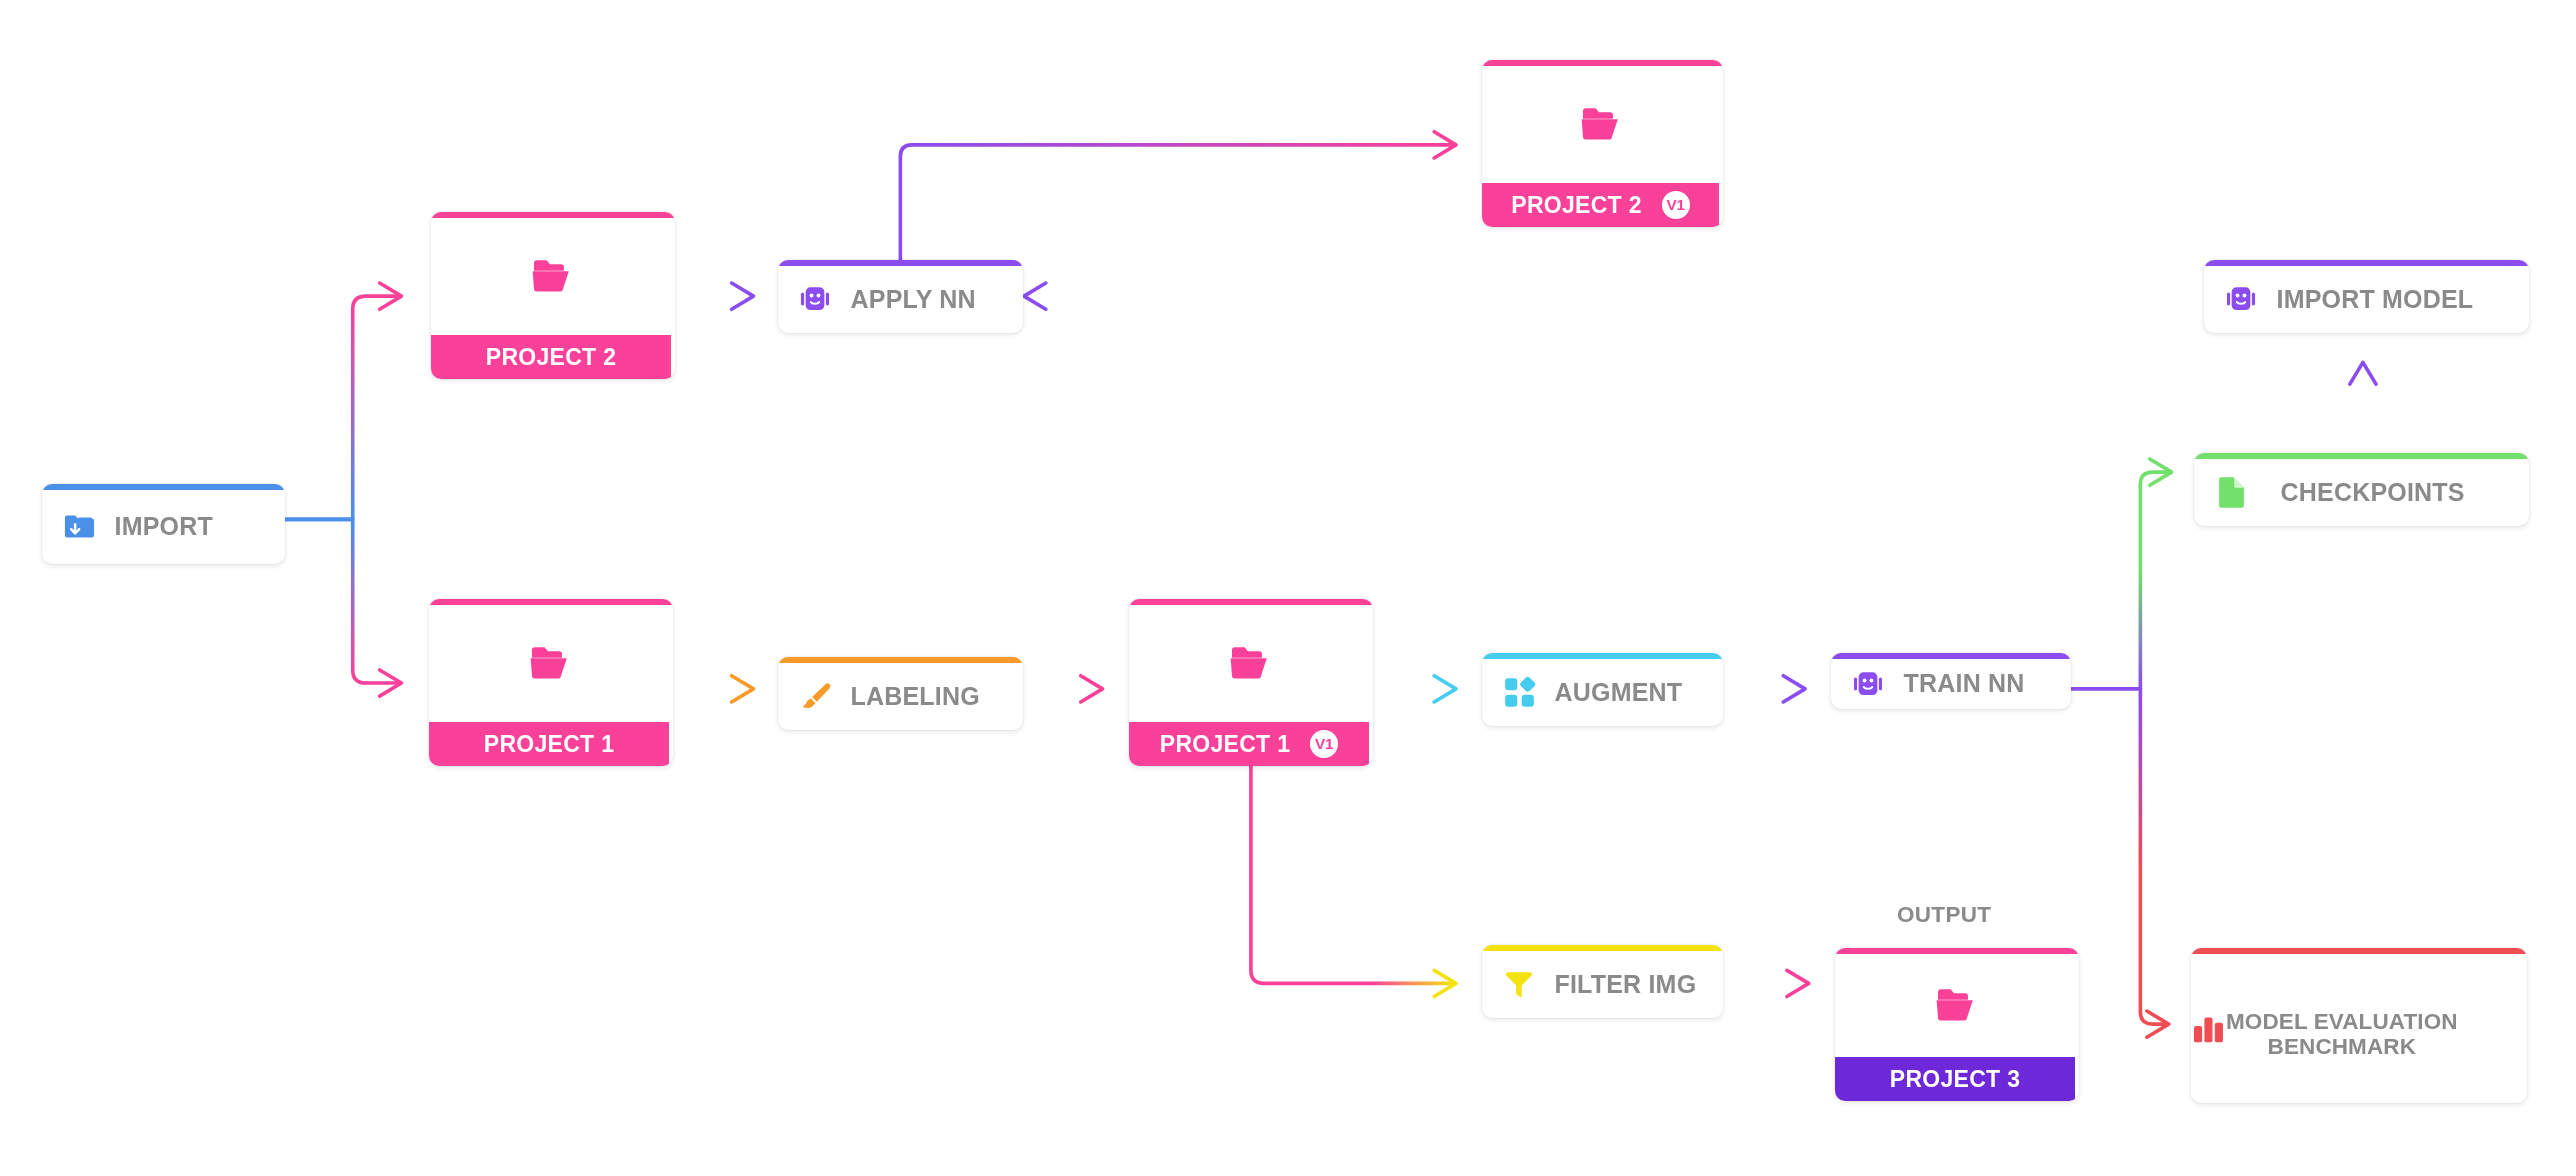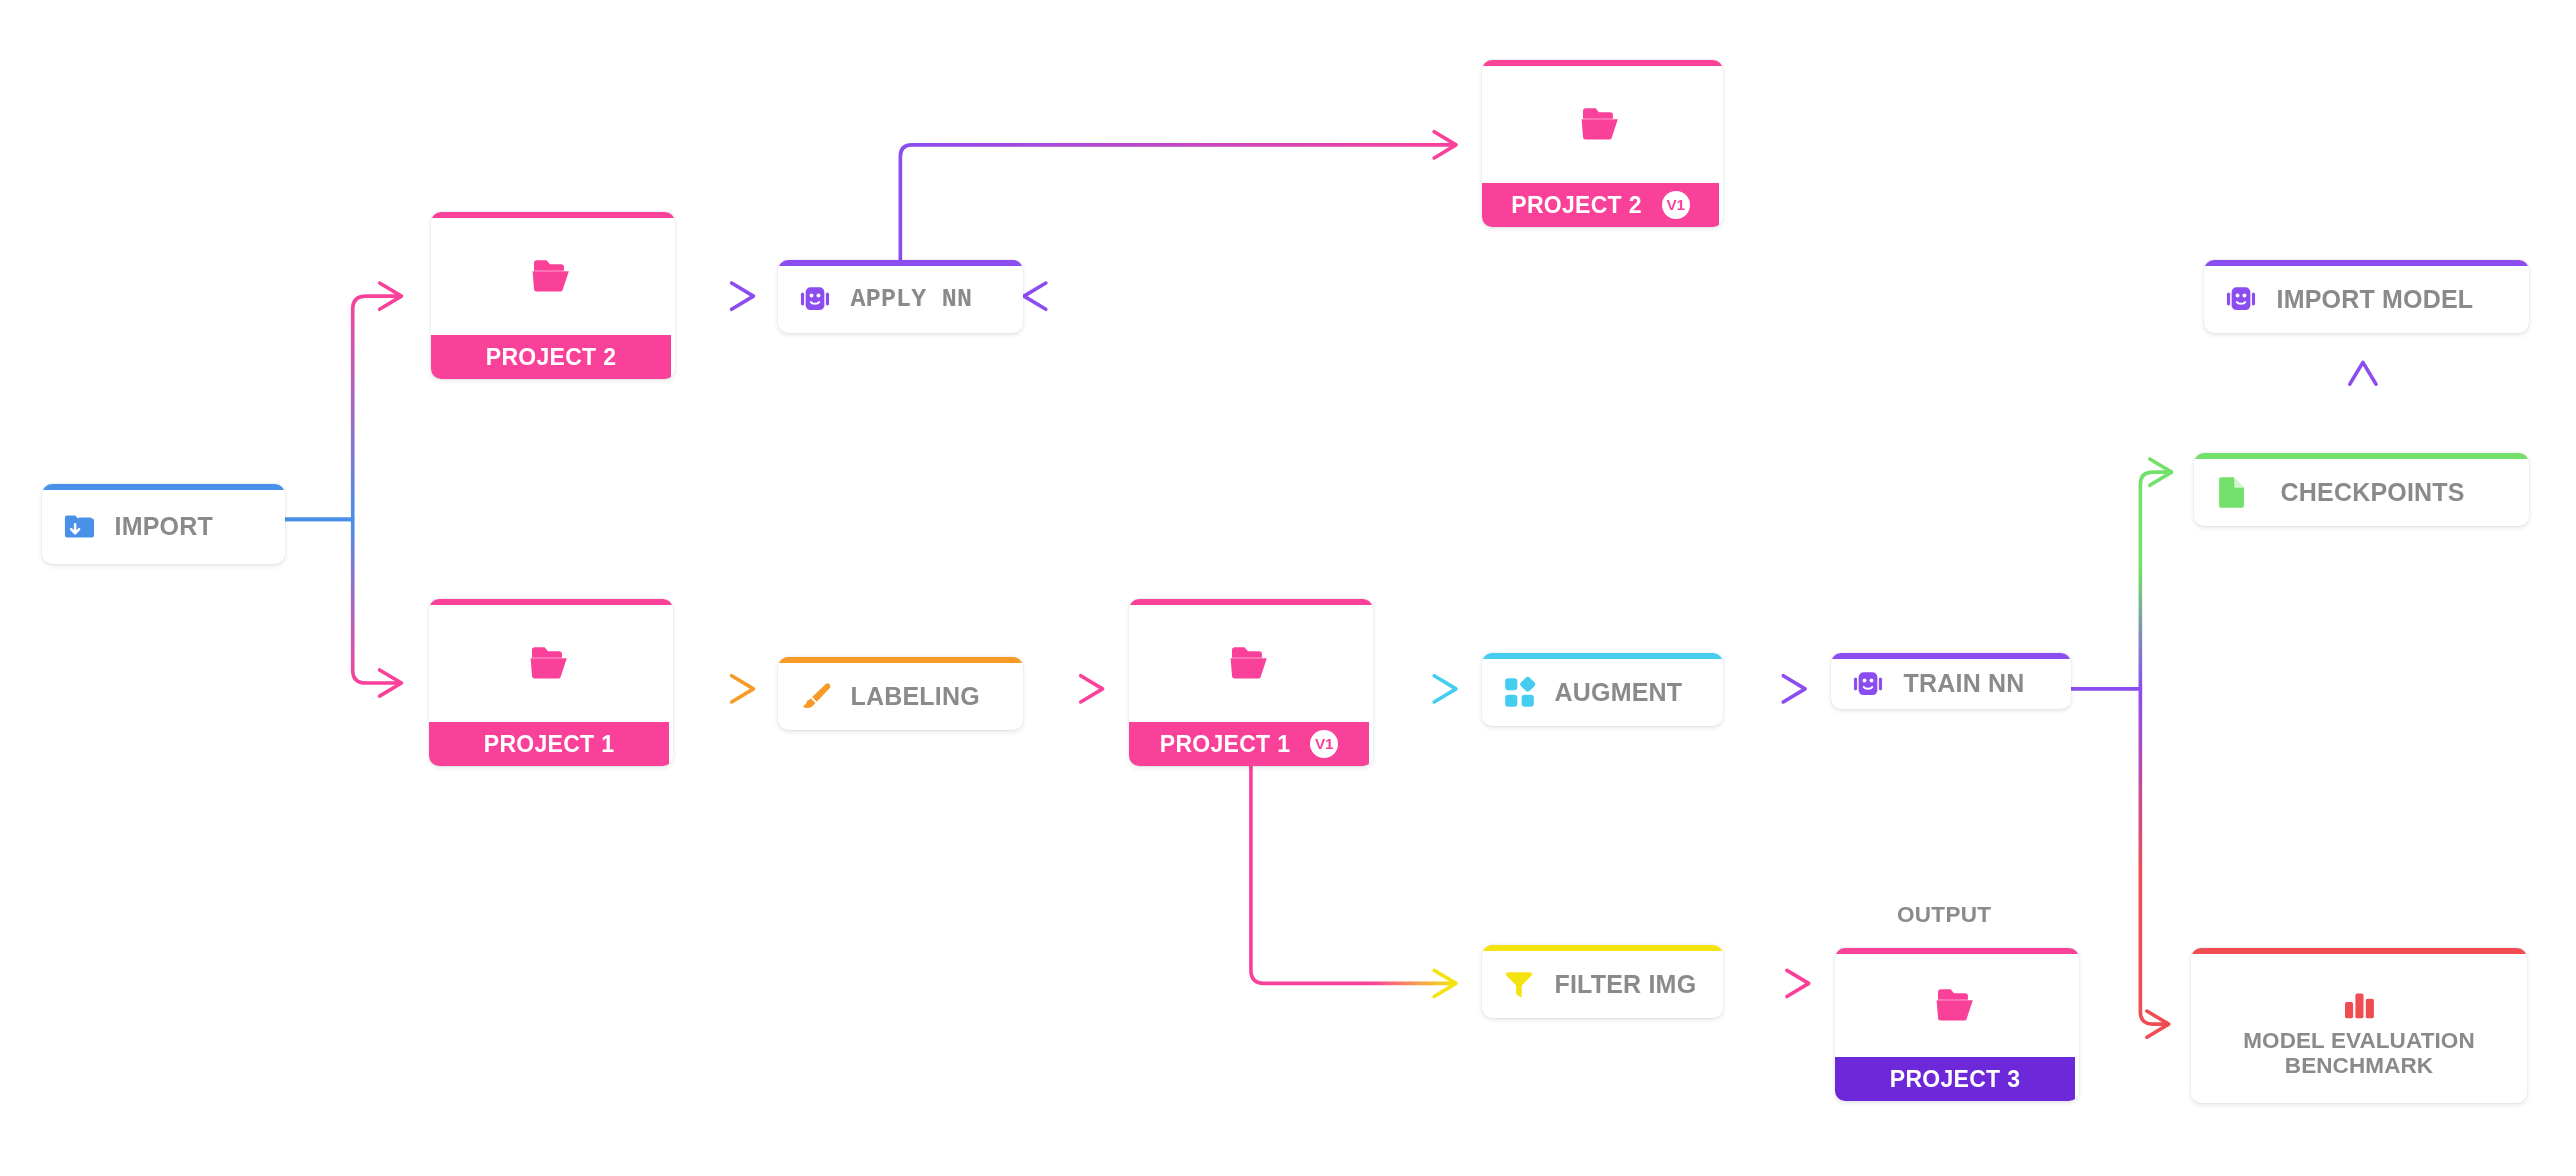--- a/index.html
+++ b/index.html
@@ -88,23 +88,21 @@
     background: #ffffff;
     display: flex; align-items: center; justify-content: center;
     font-size: 15.3px;
     font-weight: bold;
     line-height: 1;
   }
 
   
   .stack {
     display: flex;
-    flex-direction: column;
     align-items: center;
-    justify-content: center;
     padding-top: 18px;
   }
   .stack .ic { margin-bottom: 7.3px; }
   .stack .lbl {
     font-size: 22.5px;
     font-weight: bold;
     color: #8a8a8a;
     text-align: center;
     line-height: 1.08;
     letter-spacing: 0.1px;
@@ -288,21 +286,21 @@
           <path d="M4 10a4 4 0 0 1 4-4h14l5 6h16a4 4 0 0 1 4 4v5H4z" fill="#f9419a"></path>
           <path d="M2 22h52l-9 27a3 3 0 0 1-2.8 2H8a4 4 0 0 1-4-4z" fill="#f9419a"></path>
         </svg>
       </span>
     </div>
     <div class="footer" style="background:#f9419a;">
       <span class="ftxt">PROJECT 1</span>
     </div>
   </div>
 
-  <div class="node op" style="left:778px; top:260px; width:245px; height:73px;font-family:Liberation Mono, monospace;">
+  <div class="node op" style="left:778px; top:260px; width:245px; height:73px;">
     <div class="topbar" style="background:#8b4cf0;"></div>
     <div class="ic">
       <svg viewBox="0 0 52 44" width="38" height="32">
         <rect x="12.5" y="5" width="27" height="33" rx="7" fill="#8b4cf0"></rect>
         <path d="M8 15v14" stroke="#8b4cf0" stroke-width="4.6" stroke-linecap="round"></path>
         <path d="M44 15v14" stroke="#8b4cf0" stroke-width="4.6" stroke-linecap="round"></path>
         <circle cx="21" cy="17" r="2.8" fill="#ffffff"></circle>
         <circle cx="31" cy="17" r="2.8" fill="#ffffff"></circle>
         <path d="M20 26.5c1.9 3.2 10.1 3.2 12 0" stroke="#ffffff" stroke-width="2.9" stroke-linecap="round" fill="none"></path>
       </svg>

